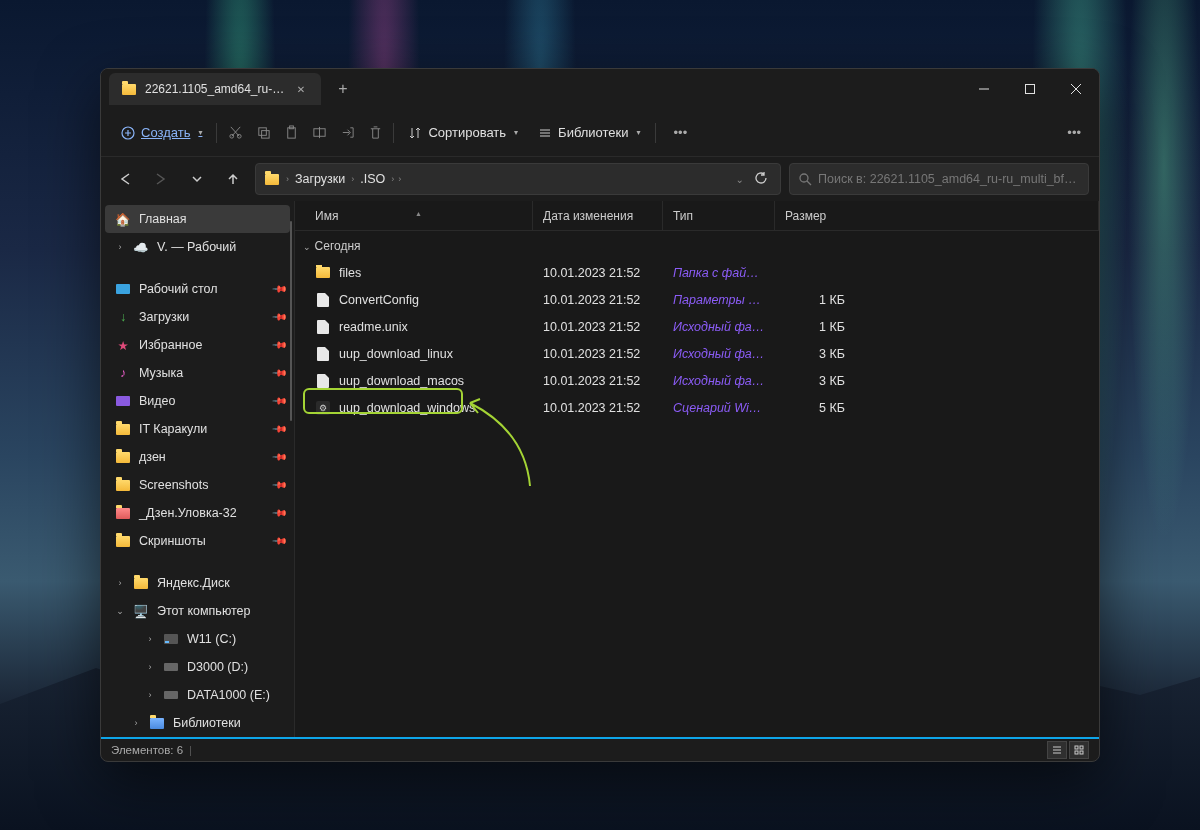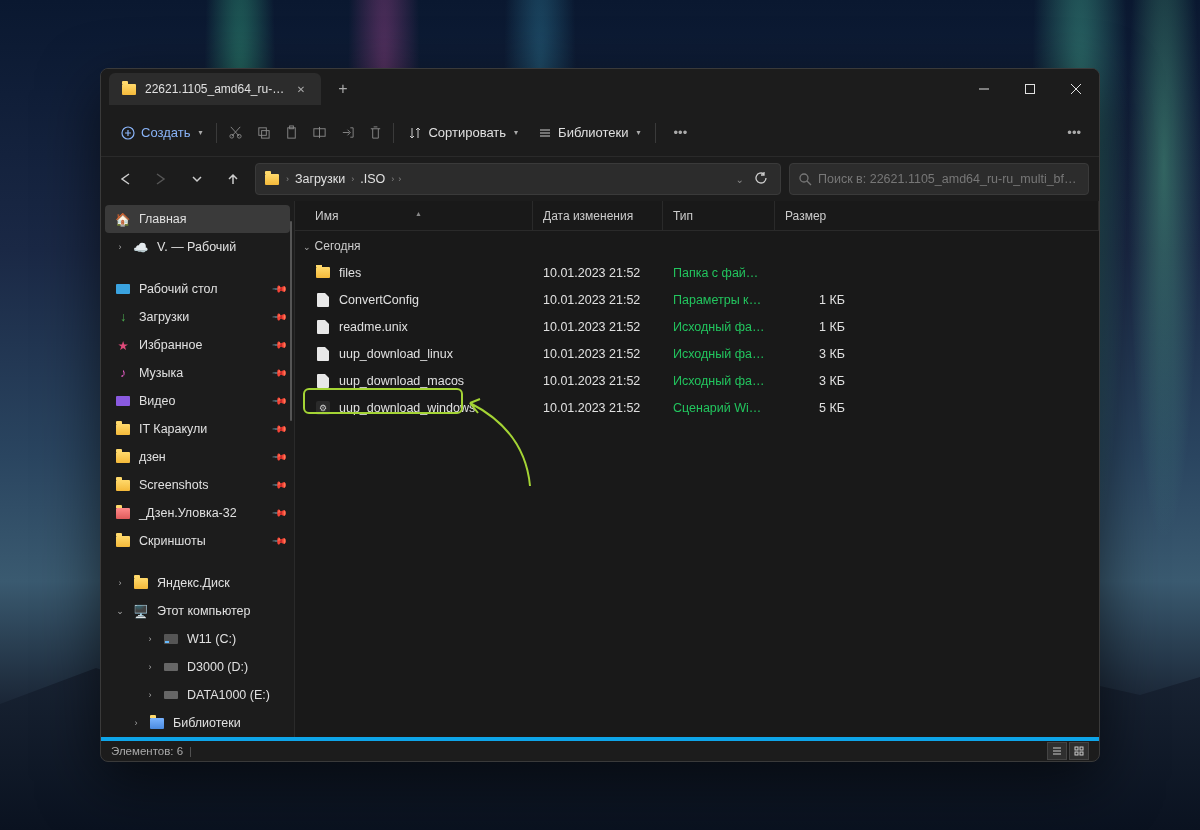--- a/index.html
+++ b/index.html
@@ -28,21 +28,21 @@
 .titlebar { height: 40px; display: flex; align-items: center; background: #1c1c1c; }
 .tab { display: flex; align-items: center; gap: 8px; padding: 0 12px; height: 32px; background: #2c2c2c; border-radius: 6px 6px 0 0; margin-left: 8px; position: relative; }
 .tab-title { font-size: 12px; color: #e0e0e0; max-width: 140px; overflow: hidden; text-overflow: ellipsis; white-space: nowrap; }
 .tab-close { width: 16px; height: 16px; display: flex; align-items: center; justify-content: center; color: #aaa; font-size: 10px; cursor: pointer; }
 .new-tab { width: 32px; height: 32px; display: flex; align-items: center; justify-content: center; color: #aaa; font-size: 16px; margin-left: 6px; }
 .win-controls { margin-left: auto; display: flex; }
 .win-btn { width: 46px; height: 40px; display: flex; align-items: center; justify-content: center; color: #e0e0e0; }
 .win-btn svg { width: 10px; height: 10px; }
 .toolbar { height: 48px; display: flex; align-items: center; padding: 0 10px; background: #1c1c1c; border-bottom: 1px solid #2a2a2a; }
 .tb-btn { height: 32px; padding: 0 10px; display: flex; align-items: center; gap: 6px; color: #e0e0e0; font-size: 13px; border-radius: 4px; }
-.tb-btn.new { color: #8ab4f8; }
+.tb-btn.new { color: #8ab4f8; text-decoration: underline; }
 .tb-icon { width: 28px; height: 32px; display: flex; align-items: center; justify-content: center; color: #888; }
 .tb-sep { width: 1px; height: 20px; background: #3a3a3a; margin: 0 4px; }
 .caret { font-size: 8px; color: #aaa; margin-left: 2px; }
 .toolbar .more { margin-left: 4px; color: #aaa; }
 .toolbar .more-right { margin-left: auto; color: #aaa; padding: 0 8px; }
 .navbar { height: 44px; display: flex; align-items: center; padding: 0 10px; gap: 8px; background: #1c1c1c; }
 .nav-btn { width: 28px; height: 28px; display: flex; align-items: center; justify-content: center; color: #ccc; }
 .nav-btn.disabled { color: #555; }
 .addr { flex: 1; height: 32px; background: #2c2c2c; border: 1px solid #3a3a3a; border-radius: 4px; display: flex; align-items: center; padding: 0 8px; font-size: 12.5px; color: #e0e0e0; }
 .addr .crumb { padding: 0 4px; }
@@ -72,26 +72,26 @@
 .col.date { width: 130px; }
 .col.type { width: 112px; }
 .col.size { flex: 1; }
 .group { font-size: 12px; color: #ccc; padding: 6px 0 6px 8px; }
 .group .exp { font-size: 9px; color: #aaa; margin-right: 4px; }
 .files { flex: 1; padding: 2px 0; position: relative; }
 .row { height: 27px; display: flex; align-items: center; font-size: 12.5px; color: #e0e0e0; }
 .cell { padding: 0 10px; overflow: hidden; text-overflow: ellipsis; white-space: nowrap; }
 .cell.name { width: 238px; display: flex; align-items: center; gap: 8px; padding-left: 20px; }
 .cell.date { width: 130px; }
-.cell.type { width: 112px; color: #22c55e; }
+.cell.type { width: 112px; color: #8b5cf6; font-style: italic; }
 .cell.size { width: 80px; text-align: right; }
 .file-ico { width: 16px; height: 16px; display: flex; align-items: center; justify-content: center; }
 .highlight { position: absolute; border: 2px solid #a4d435; border-radius: 6px; pointer-events: none; }
 .arrow-svg { position: absolute; pointer-events: none; }
-.status { height: 24px; border-top: 4px solid #0ea5e9; display: flex; align-items: center; padding: 0 10px; font-size: 11.5px; color: #aaa; }
+.status { height: 24px; border-top: 2px solid #0ea5e9; display: flex; align-items: center; padding: 0 10px; font-size: 11.5px; color: #aaa; }
 .status .view-btns { margin-left: auto; display: flex; gap: 2px; }
 .status .vb { width: 20px; height: 18px; background: #2f2f2f; border: 1px solid #444; display: flex; align-items: center; justify-content: center; }
 
 
 .ico-folder { background: linear-gradient(180deg, #ffd96b, #f4b93a); width: 14px; height: 11px; border-radius: 1px; position: relative; }
 .ico-folder::before { content: ""; position: absolute; top: -3px; left: 0; width: 6px; height: 3px; background: #ffd96b; border-radius: 1px 1px 0 0; }
 .ico-file { width: 12px; height: 14px; background: #e8e8e8; border-radius: 1px; position: relative; }
 .ico-file::before { content: ""; position: absolute; top: 0; right: 0; border-style: solid; border-width: 0 4px 4px 0; border-color: transparent #191919 transparent transparent; }
 .ico-bat { width: 14px; height: 14px; background: #2a2a2a; border-radius: 2px; display: flex; align-items: center; justify-content: center; }
 .ico-bat::after { content: "⚙"; font-size: 9px; color: #ccc; }

